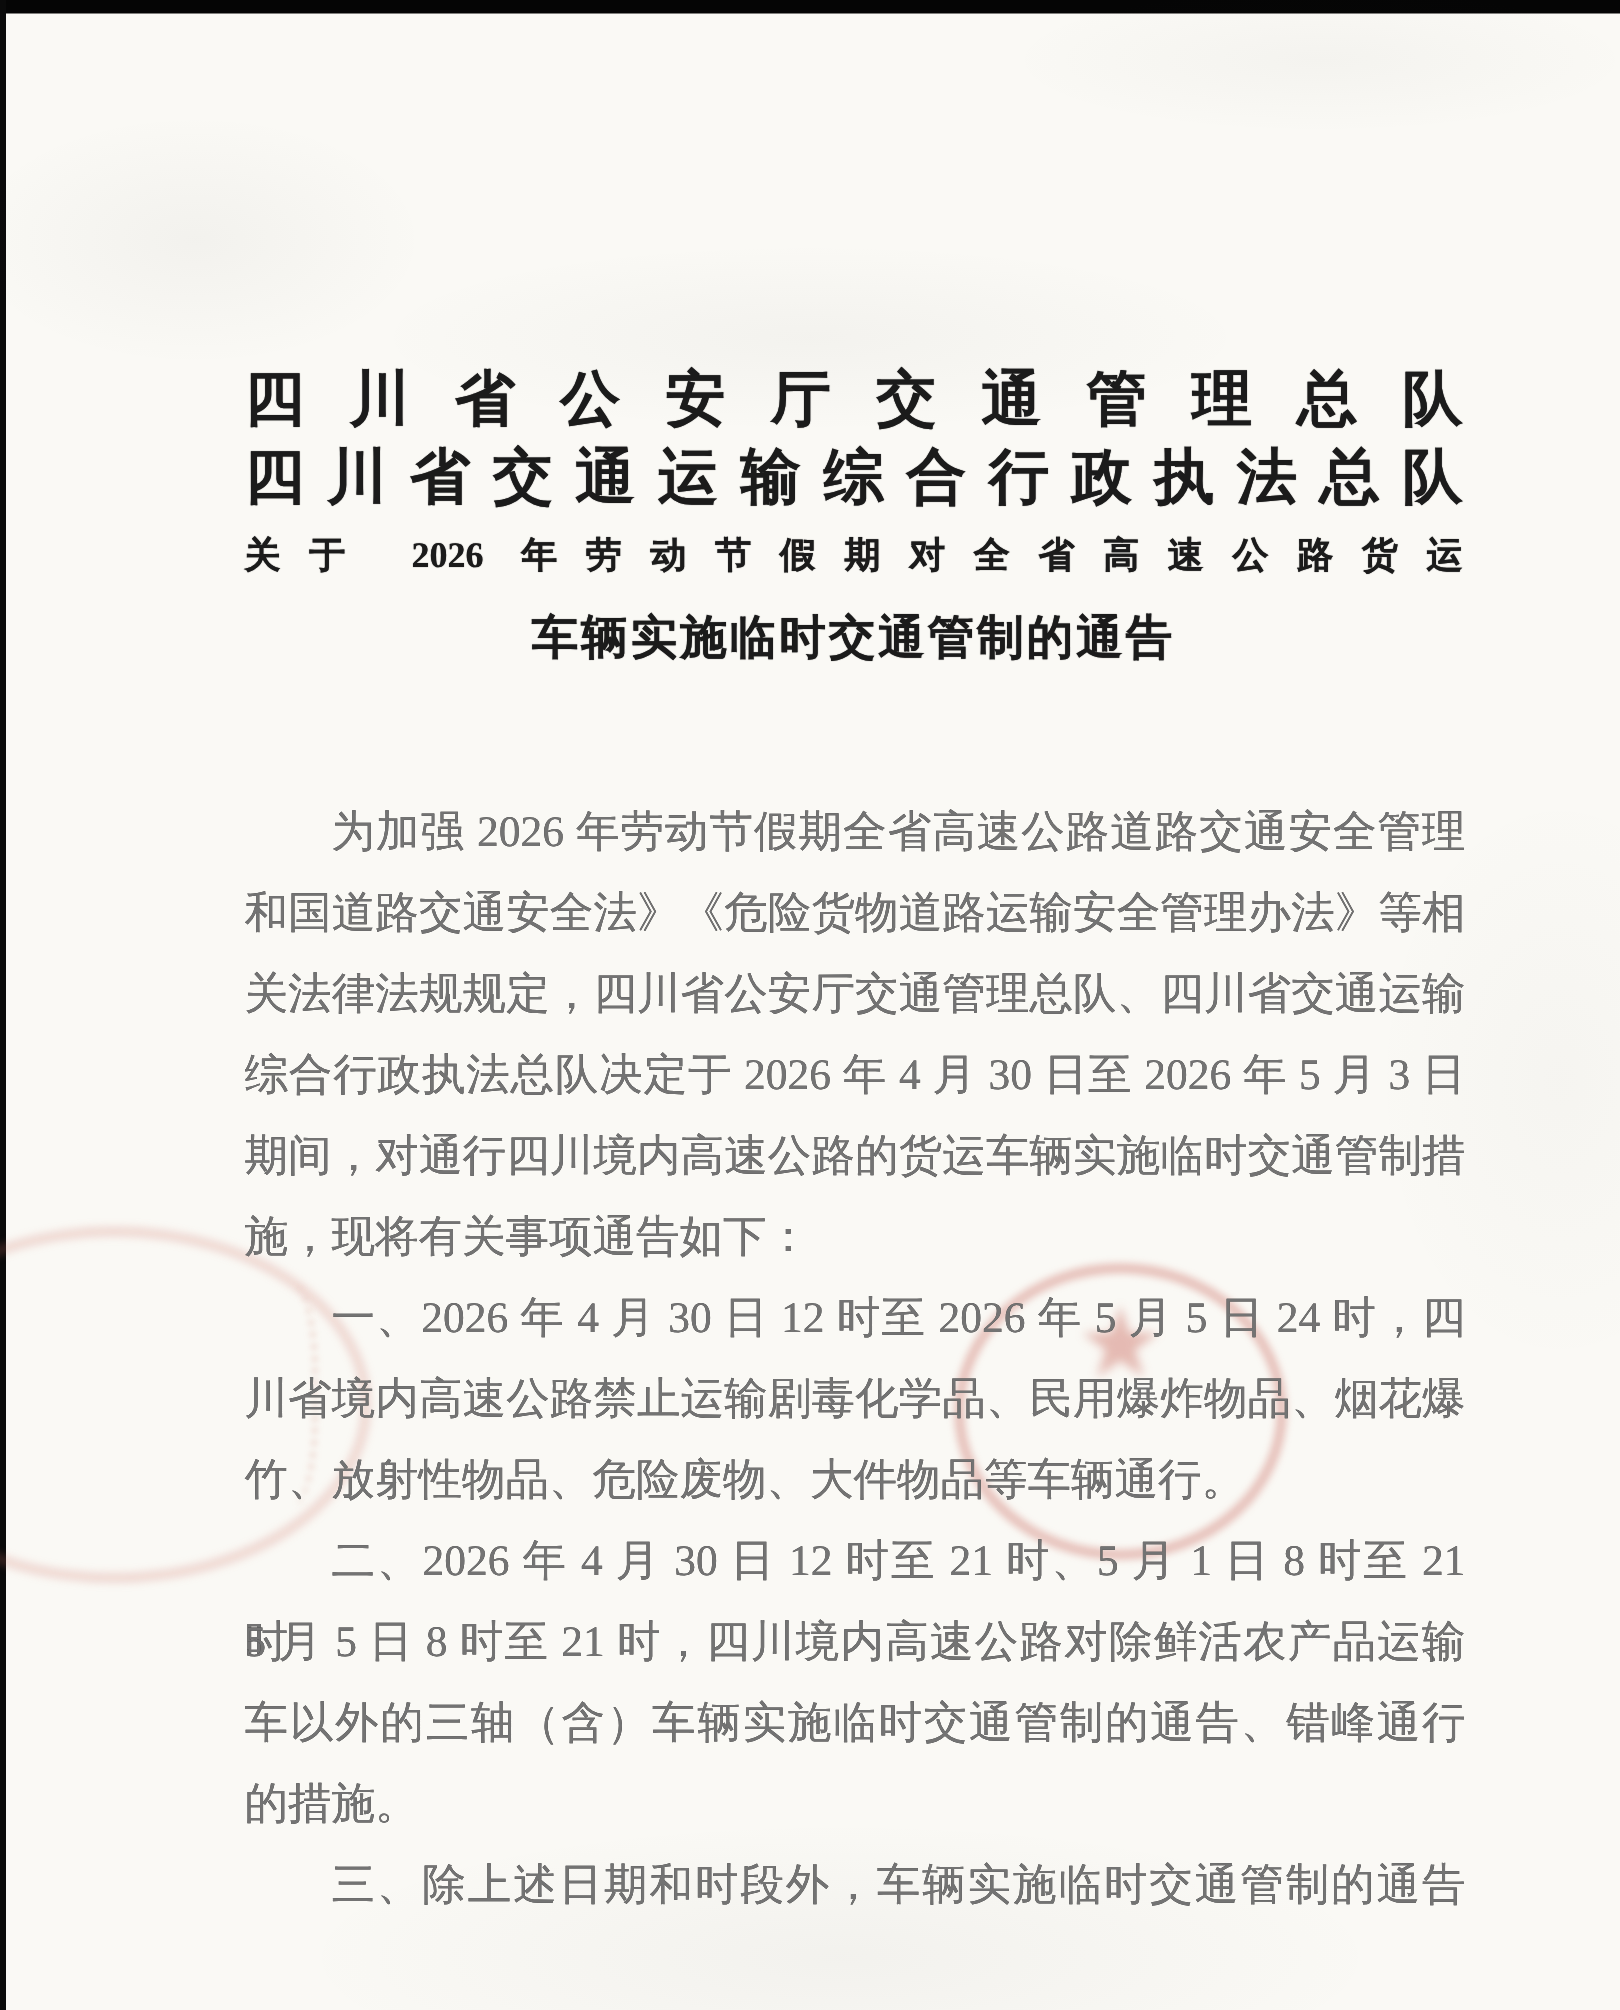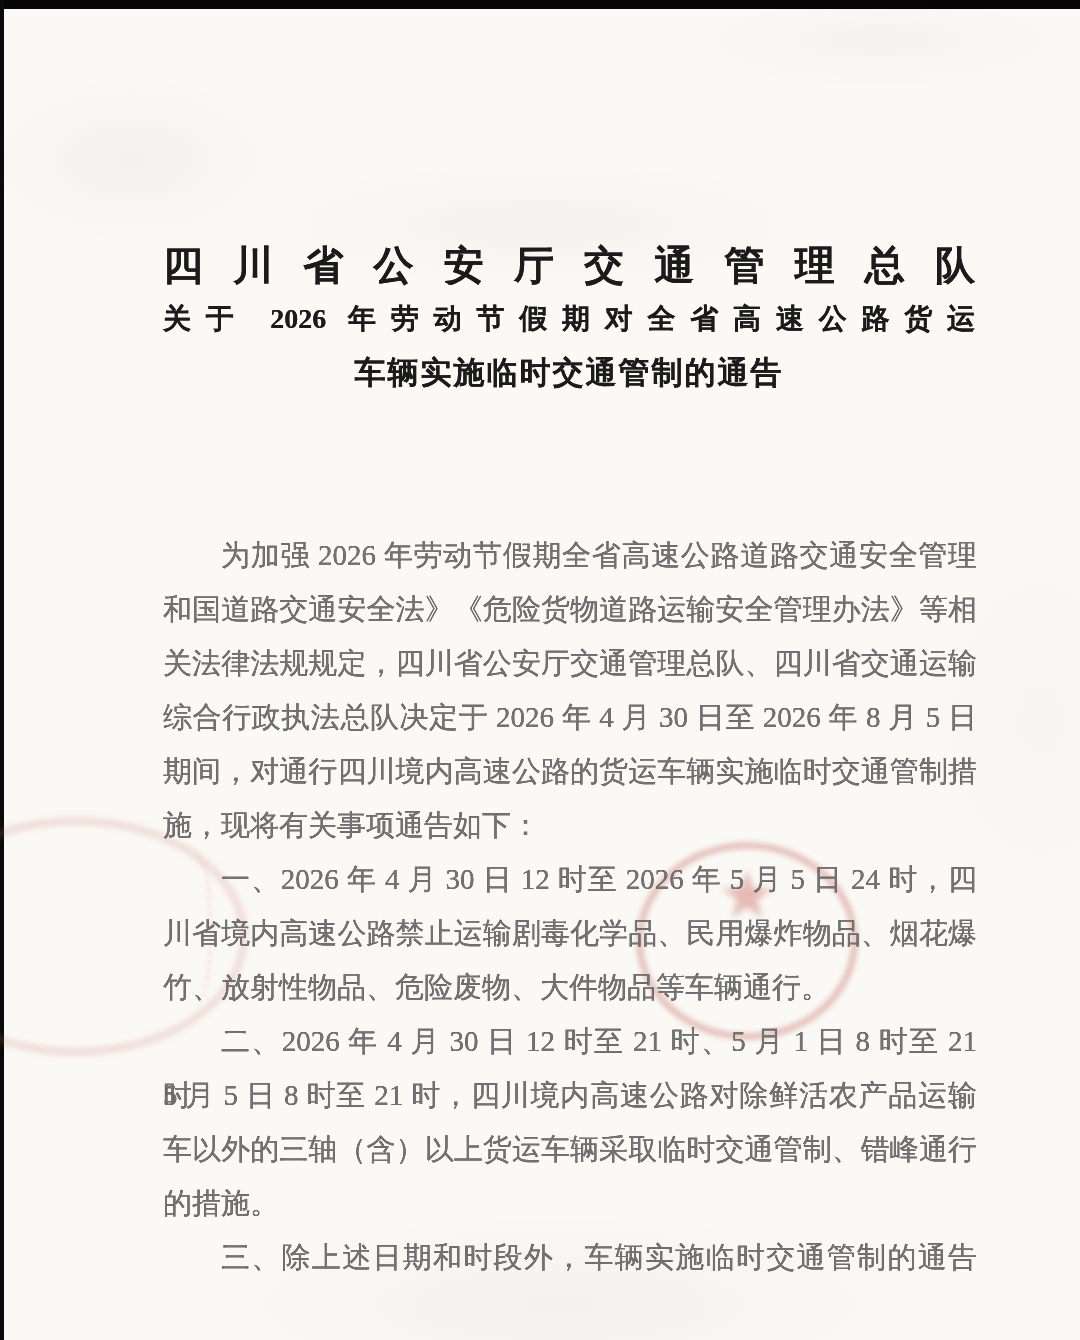--- a/index.html
+++ b/index.html
@@ -89,21 +89,21 @@
     text-shadow: 0 0 0.6px #1b1b1b;
     white-space: nowrap;
   }
   .title-spread {
     font-size: 40px;
     text-align: justify;
     text-align-last: justify;
     white-space: normal;
   }
   .title-just {
-    font-size: 28px;
+    font-size: 24px;
     line-height: 54px;
     text-align: justify;
     text-align-last: justify;
     text-justify: inter-character;
     white-space: normal;
   }
   .title-center {
     font-size: 31px;
     line-height: 54px;
     text-align: center;
@@ -144,34 +144,35 @@
   <div class="texture"></div>
 
   <div class="seal seal-left"></div>
   <div class="seal-left-inner"></div>
   <div class="seal seal-right">
     <span class="star">★</span>
   </div>
 
   <div class="title-block">
     <div class="title-line title-spread">四 川 省 公 安 厅 交 通 管 理 总 队</div>
+    <div class="title-line title-spread">四 川 省 交 通 运 输 综 合 行 政 执 法 总 队</div>
     <div class="title-line title-just">关于 2026 年劳动节假期对全省高速公路货运</div>
     <div class="title-line title-center">车辆实施临时交通管制的通告</div>
   </div>
 
   <div class="body-block">
     <div class="line indent">为加强 2026 年劳动节假期全省高速公路道路交通安全管理</div>
     <div class="line">和国道路交通安全法》《危险货物道路运输安全管理办法》等相</div>
     <div class="line">关法律法规规定，四川省公安厅交通管理总队、四川省交通运输</div>
-    <div class="line">综合行政执法总队决定于 2026 年 4 月 30 日至 2026 年 8 月 5 日</div>
+    <div class="line">综合行政执法总队决定于 2026 年 4 月 30 日至 2026 年 5 月 3 日</div>
     <div class="line">期间，对通行四川境内高速公路的货运车辆实施临时交通管制措</div>
     <div class="line end">施，现将有关事项通告如下：</div>
     <div class="line indent">一、2026 年 4 月 30 日 12 时至 2026 年 5 月 5 日 24 时，四</div>
     <div class="line">川省境内高速公路禁止运输剧毒化学品、民用爆炸物品、烟花爆</div>
     <div class="line end">竹、放射性物品、危险废物、大件物品等车辆通行。</div>
     <div class="line indent">二、2026 年 4 月 30 日 12 时至 21 时、5 月 1 日 8 时至 21 时、</div>
     <div class="line">5 月 5 日 8 时至 21 时，四川境内高速公路对除鲜活农产品运输</div>
-    <div class="line">车以外的三轴（含）以上货运车辆采取临时交通管制、错峰通行</div>
+    <div class="line">车以外的三轴（含）车辆实施临时交通管制的通告、错峰通行</div>
     <div class="line end">的措施。</div>
     <div class="line indent">三、除上述日期和时段外，车辆实施临时交通管制的通告</div>
   </div>
 
 </div>
 
 </body></html>

